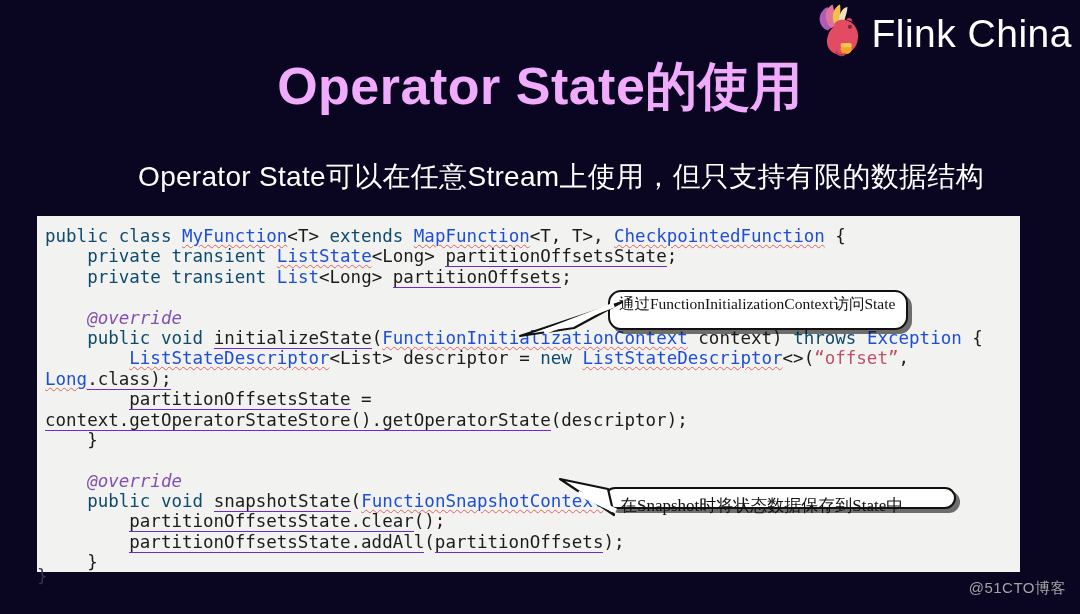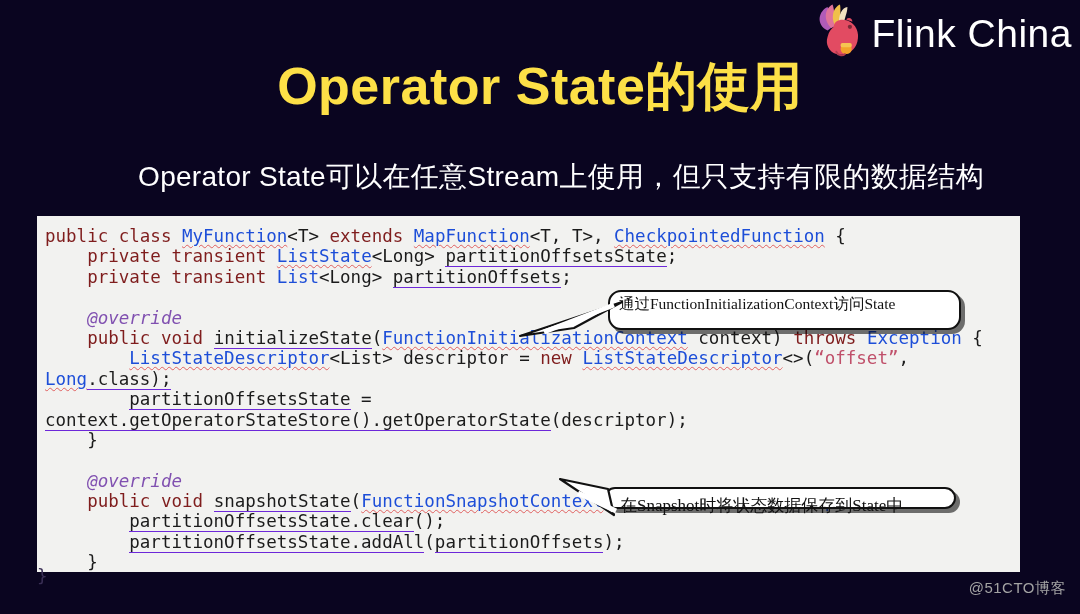--- a/index.html
+++ b/index.html
@@ -19,21 +19,21 @@
   .logo-mark{width:62px;height:62px;display:block;}
   .logo-text{
     color:#ffffff;font-size:39px;letter-spacing:0.5px;
     font-weight:400;line-height:1;white-space:nowrap;
   }
 
   
   .title{
     position:absolute;top:58px;left:0;right:0;
     text-align:center;
-    color:#fde047;
+    color:#f0abfc;
     font-size:52px;font-weight:bold;
     letter-spacing:0.5px;
     line-height:1.1;
     white-space:nowrap;
   }
 
   
   .subtitle{
     position:absolute;top:158px;left:0;right:0;
     text-align:center;
@@ -56,21 +56,21 @@
   .code{
     font-family:"DejaVu Sans Mono","Liberation Mono",monospace;
     font-size:17.5px;
     line-height:20.4px;
     color:#1b1b1b;
     white-space:pre;
     letter-spacing:0px;
   }
   .code .ln{display:block;height:20.4px;}
   
-  .k   {color:#7f1d1d;margin-top:8px;}                 
+  .k   {color:#0c4a6e;margin-top:8px;}                 
   .t   {color:#1d4ed8;}                 
   .a   {color:#8050b0;font-style:italic;}                 
   .s   {color:#c0506a;}                 
   .p   {color:#1b1b1b;}                 
   .u   {                                
         text-decoration:underline;
         text-decoration-color:#e06060;
         text-decoration-style:wavy;
         text-decoration-thickness:1px;
         text-underline-offset:2px;
@@ -93,21 +93,21 @@
     position:absolute;
     background:#ffffff;
     border:2px solid #111111;
     border-radius:13px;
     box-shadow:4px 4px 0 rgba(0,0,0,0.55);
     font-family:"Liberation Serif","DejaVu Serif",serif;
     color:#111111;
     box-sizing:border-box;
   }
   #callout-1{
-    left:608px;top:290px;width:353px;height:40px;
+    left:608px;top:290px;width:300px;height:40px;
     padding:3px 9px;font-size:15.5px;line-height:18px;
   }
   #callout-2{
     left:604px;top:487px;width:352px;height:22px;
     padding:4px 14px;font-size:17px;line-height:25px;
   }
   .tail{position:absolute;overflow:visible;}
 
   
   .watermark{

